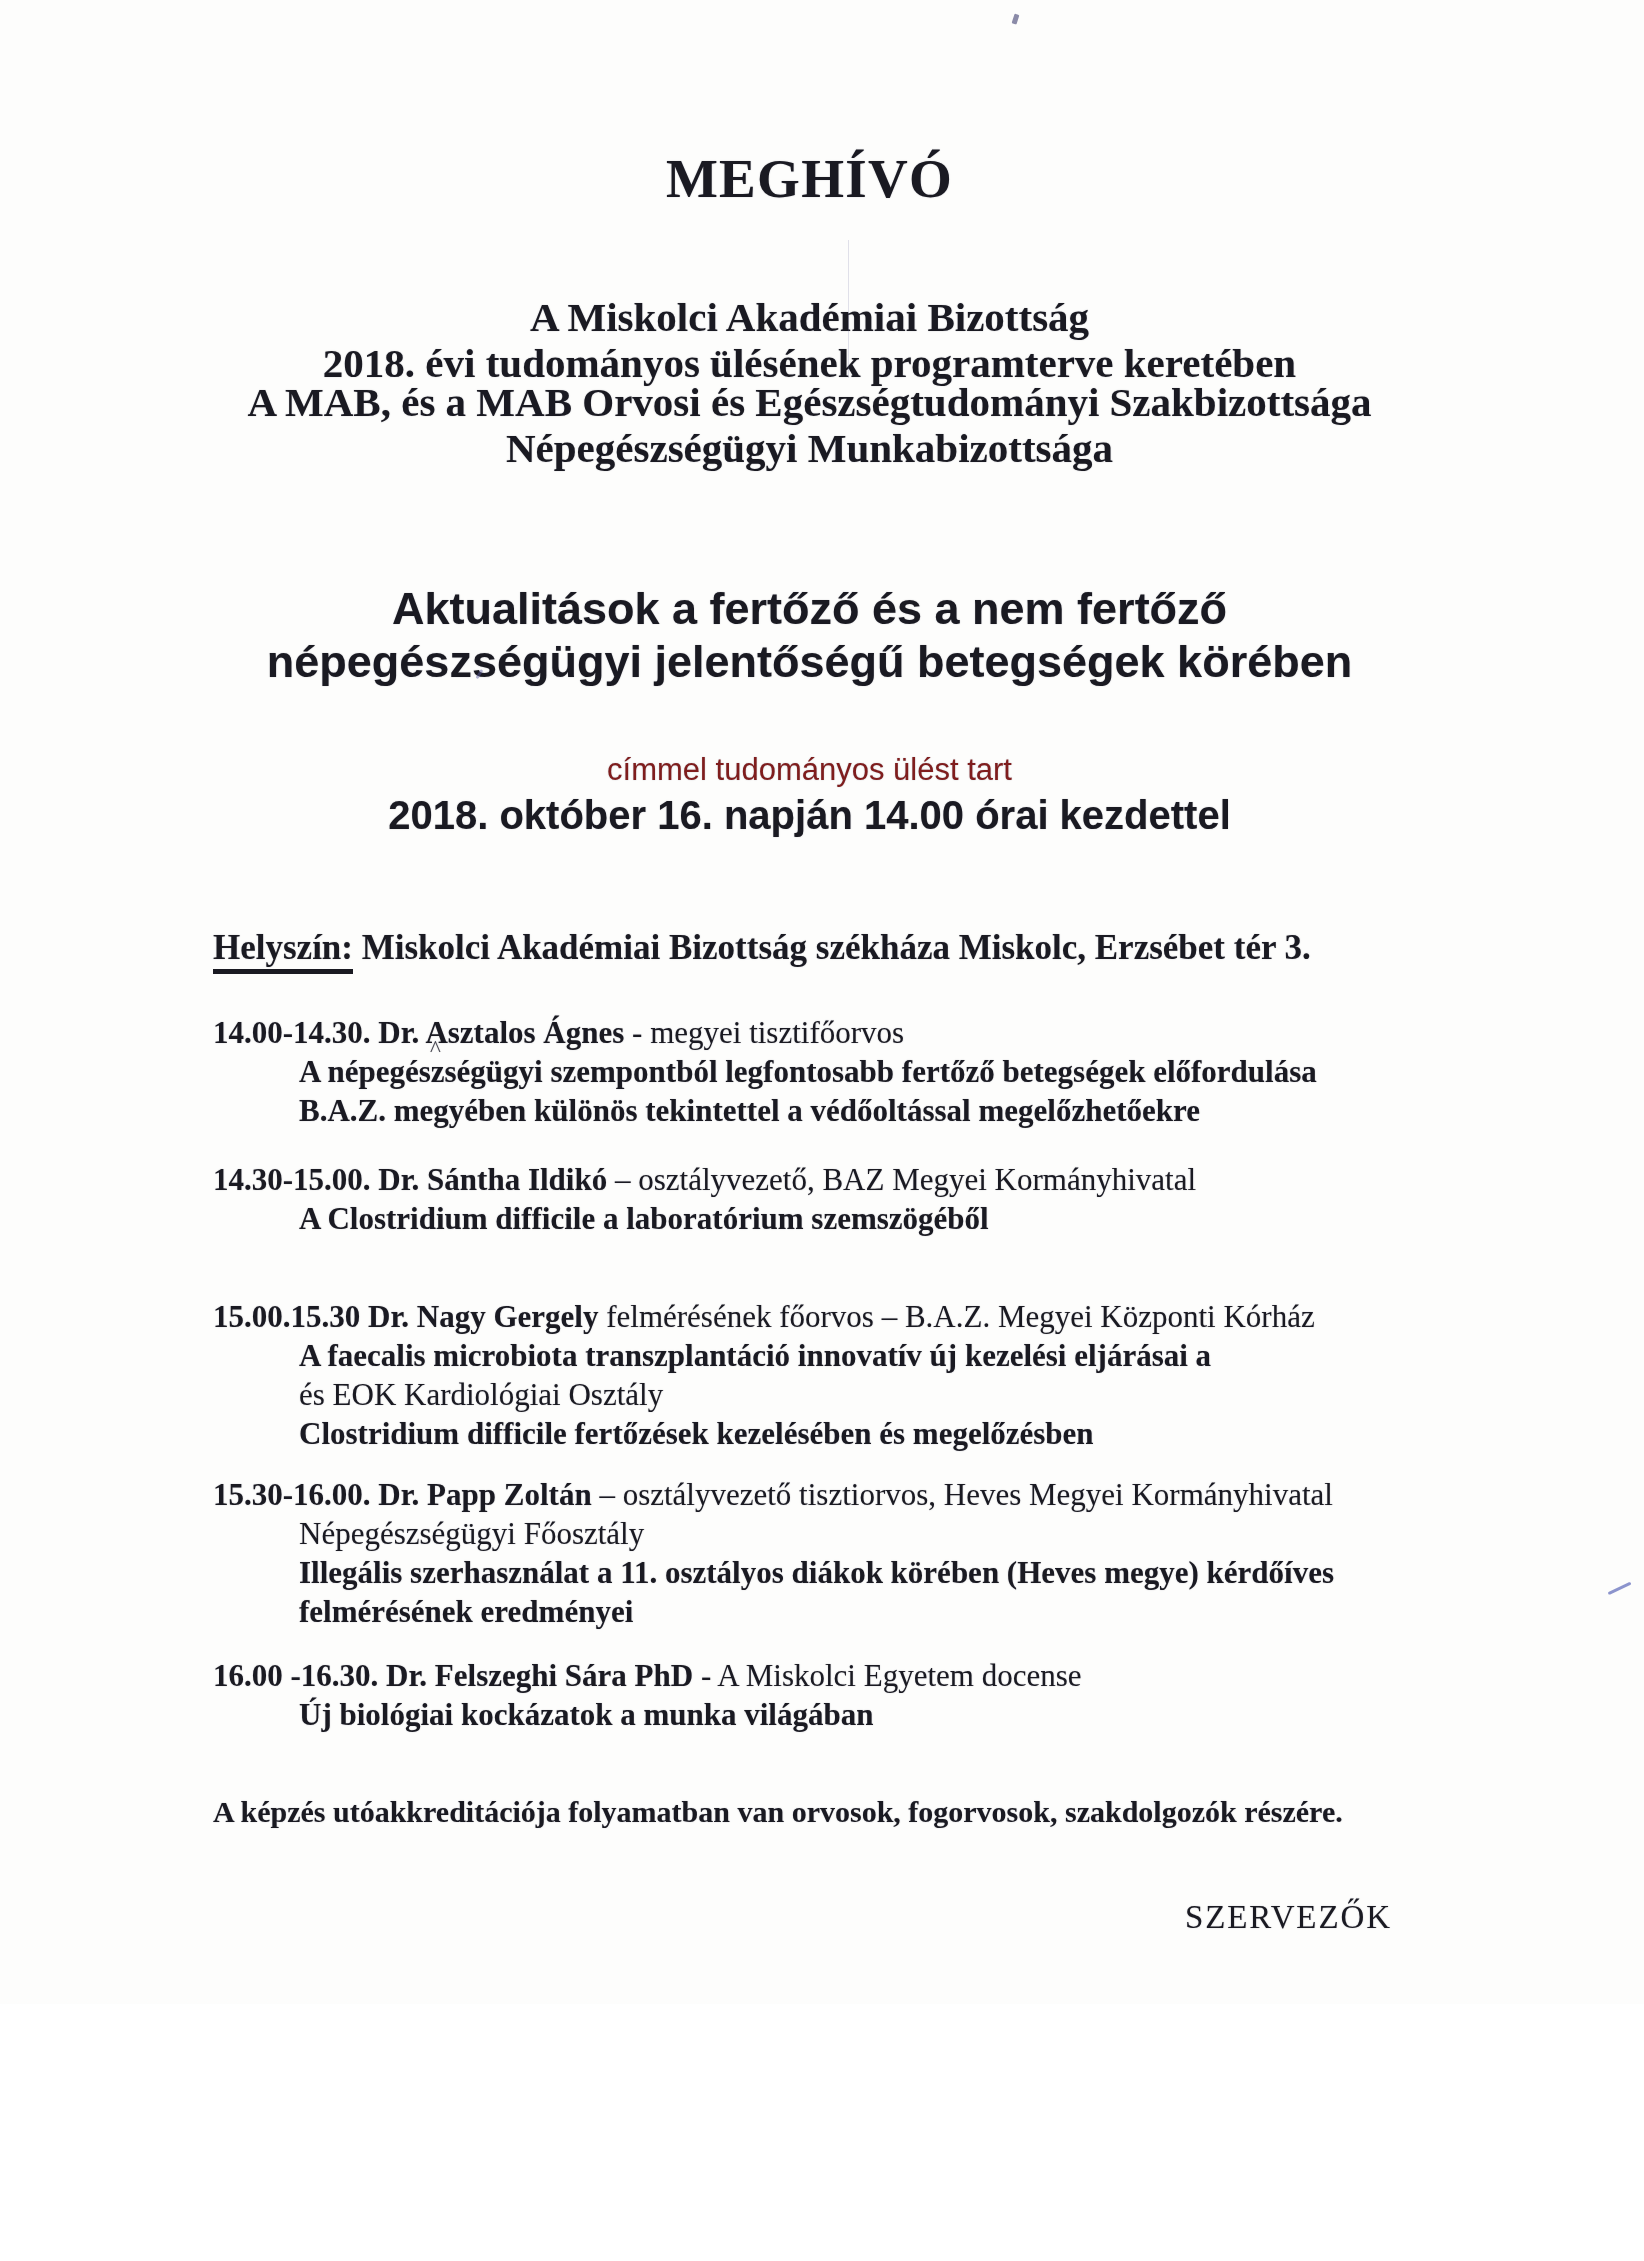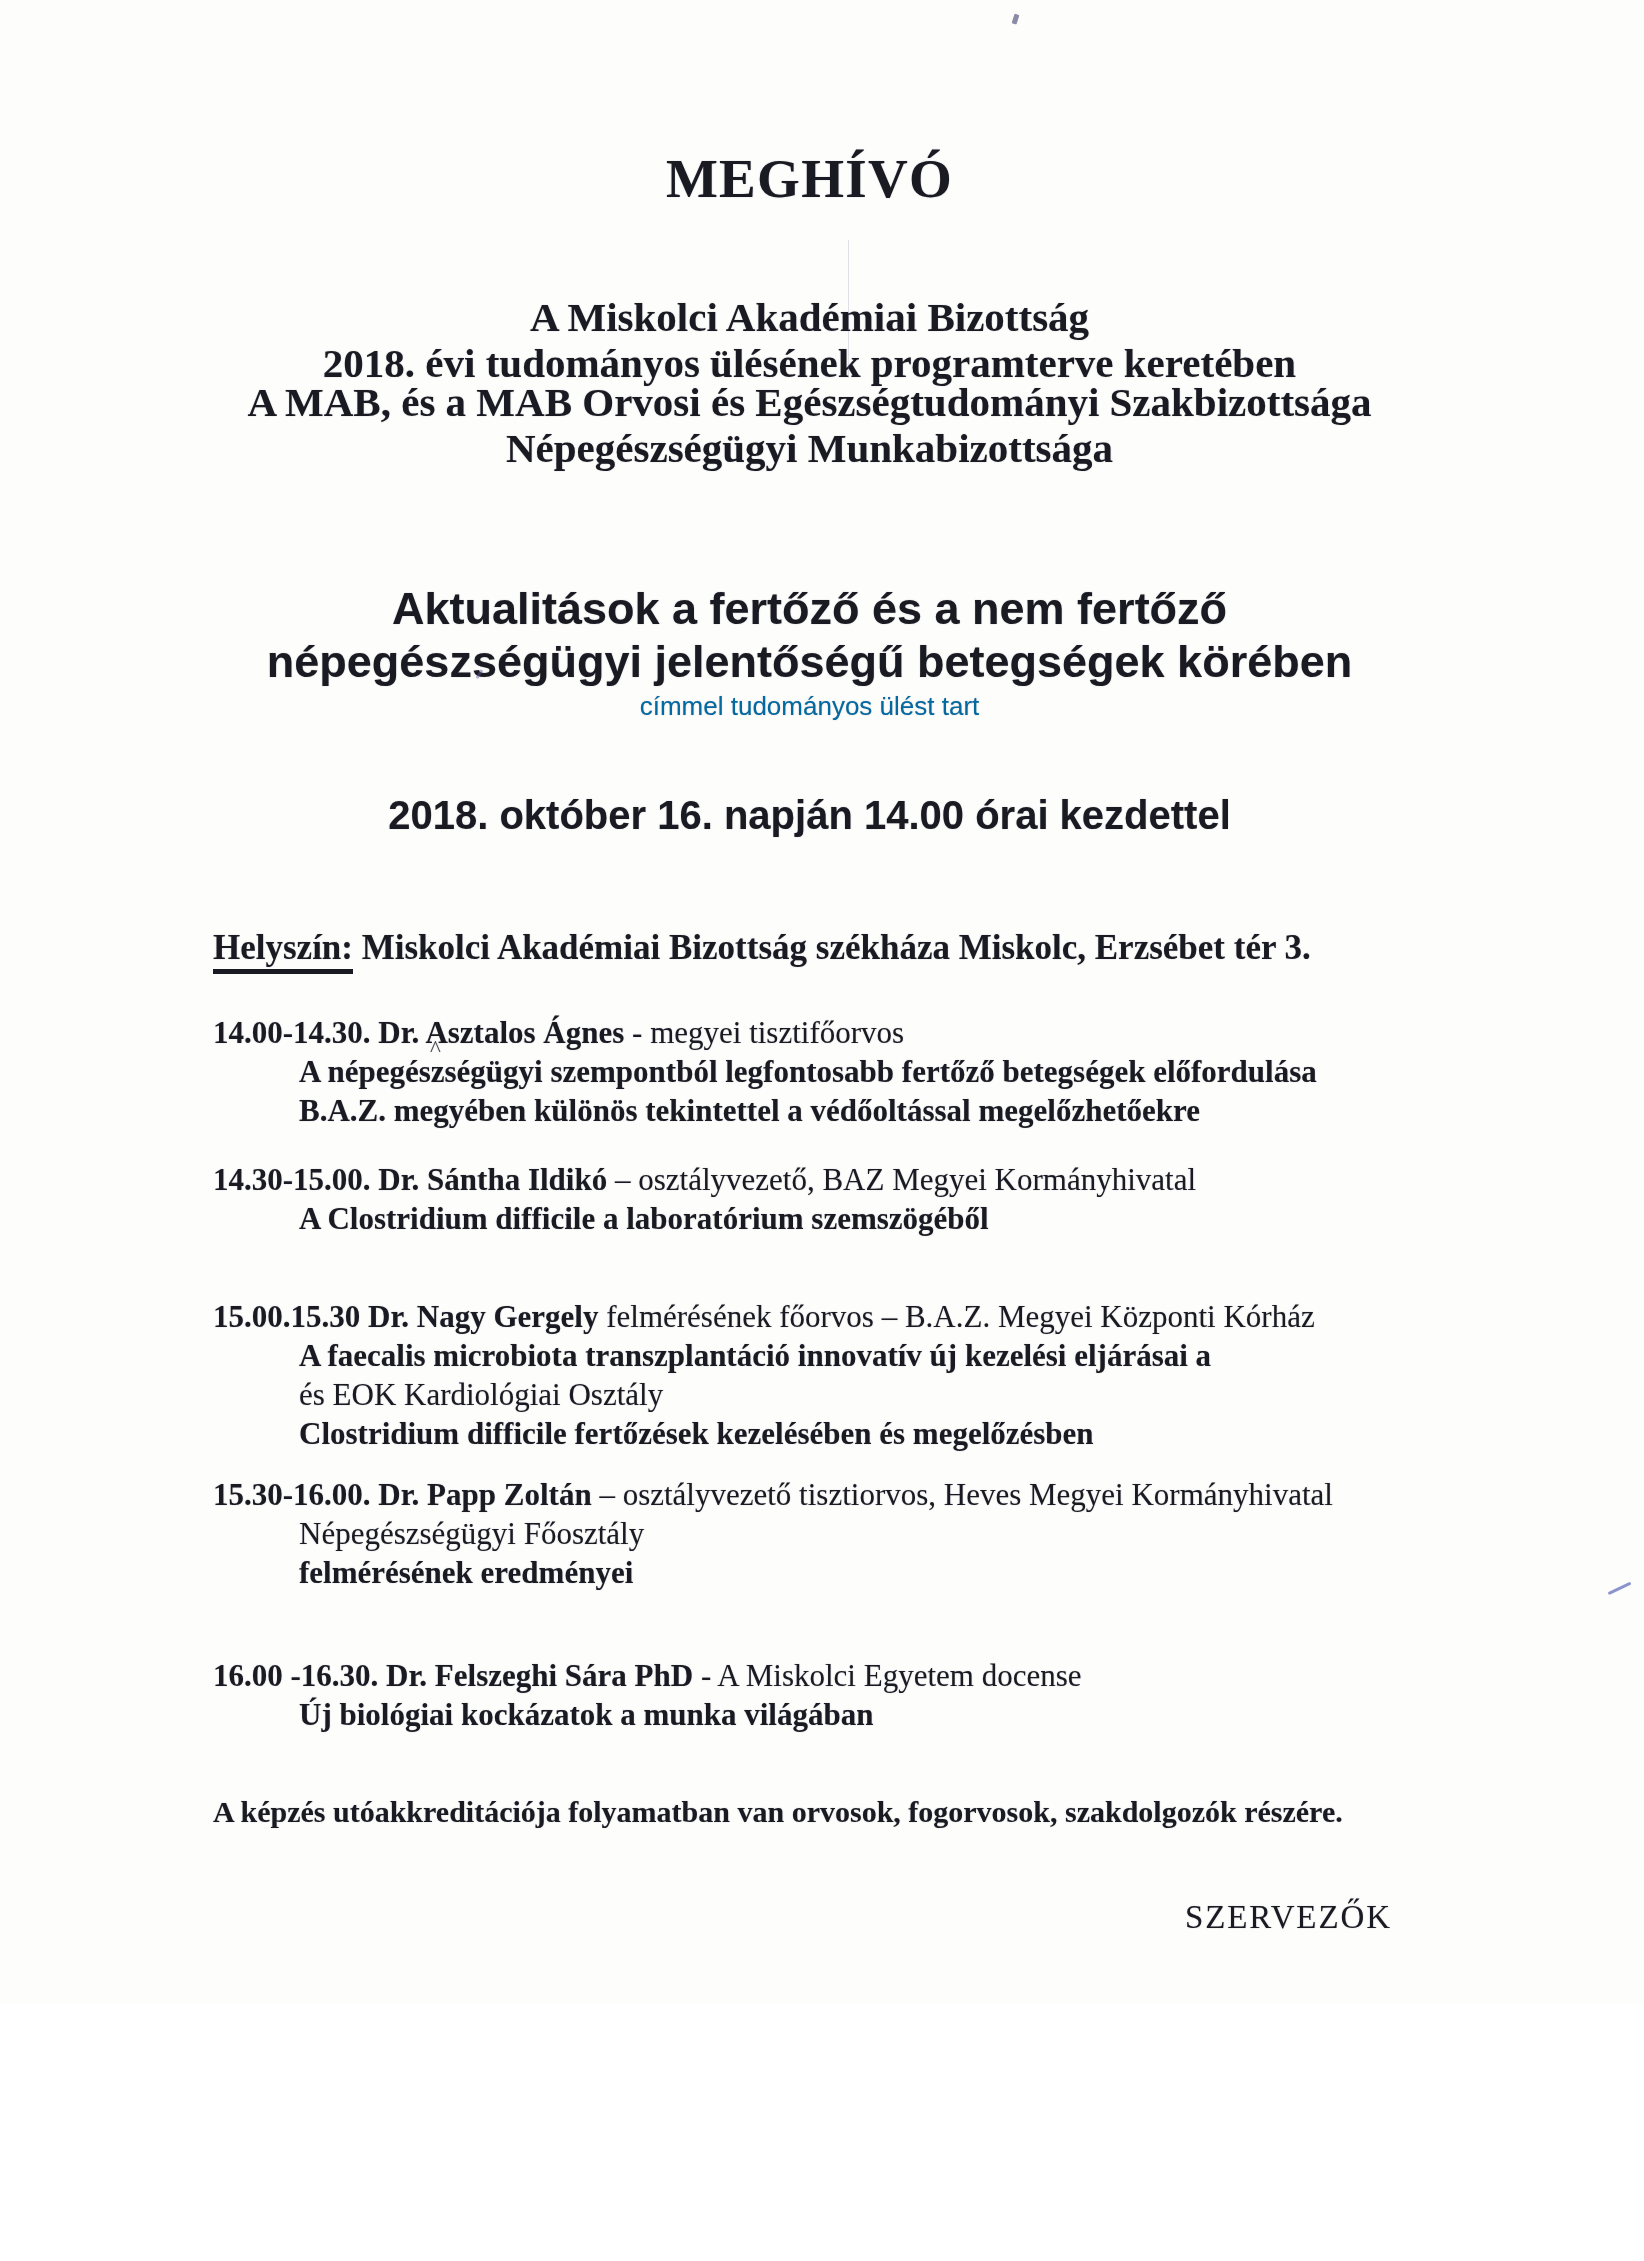--- a/index.html
+++ b/index.html
@@ -48,24 +48,24 @@
     line-height: 46px;
   }
   .event-title {
     top: 582px;
     font-weight: bold;
     font-size: 45px;
     line-height: 53px;
     letter-spacing: 0px;
   }
   .subtitle {
-    top: 688px;
-    font-size: 26px;
+    top: 752px;
+    font-size: 31px;
     line-height: 36px;
-    color: #0369a1;
+    color: #7f1d1d;
   }
   .date-line {
     top: 792px;
     font-weight: bold;
     font-size: 40px;
     line-height: 46px;
   }
   .location-line {
     position: absolute;
     left: 213px;
@@ -169,20 +169,21 @@
     <div class="sched-item serif" id="s3">
       <div><span class="b">15.00.15.30 Dr. Nagy Gergely</span><span> felmérésének főorvos – B.A.Z. Megyei Központi Kórház</span></div>
       <div class="ind b">A faecalis microbiota transzplantáció innovatív új kezelési eljárásai a</div>
       <div class="ind">és EOK Kardiológiai Osztály</div>
       <div class="ind b">Clostridium difficile fertőzések kezelésében és megelőzésben</div>
     </div>
 
     <div class="sched-item serif" id="s4">
       <div><span class="b">15.30-16.00. Dr. Papp Zoltán</span><span> – osztályvezető tisztiorvos, Heves Megyei Kormányhivatal</span></div>
       <div class="ind">Népegészségügyi Főosztály</div>
+      <div class="ind b">Illegális szerhasználat a 11. osztályos diákok körében (Heves megye) kérdőíves</div>
       <div class="ind b">felmérésének eredményei</div>
     </div>
 
     <div class="sched-item serif" id="s5">
       <div><span class="b">16.00 -16.30. Dr. Felszeghi Sára PhD</span><span> - A Miskolci Egyetem docense</span></div>
       <div class="ind b">Új biológiai kockázatok a munka világában</div>
     </div>
 
   </div>
 

